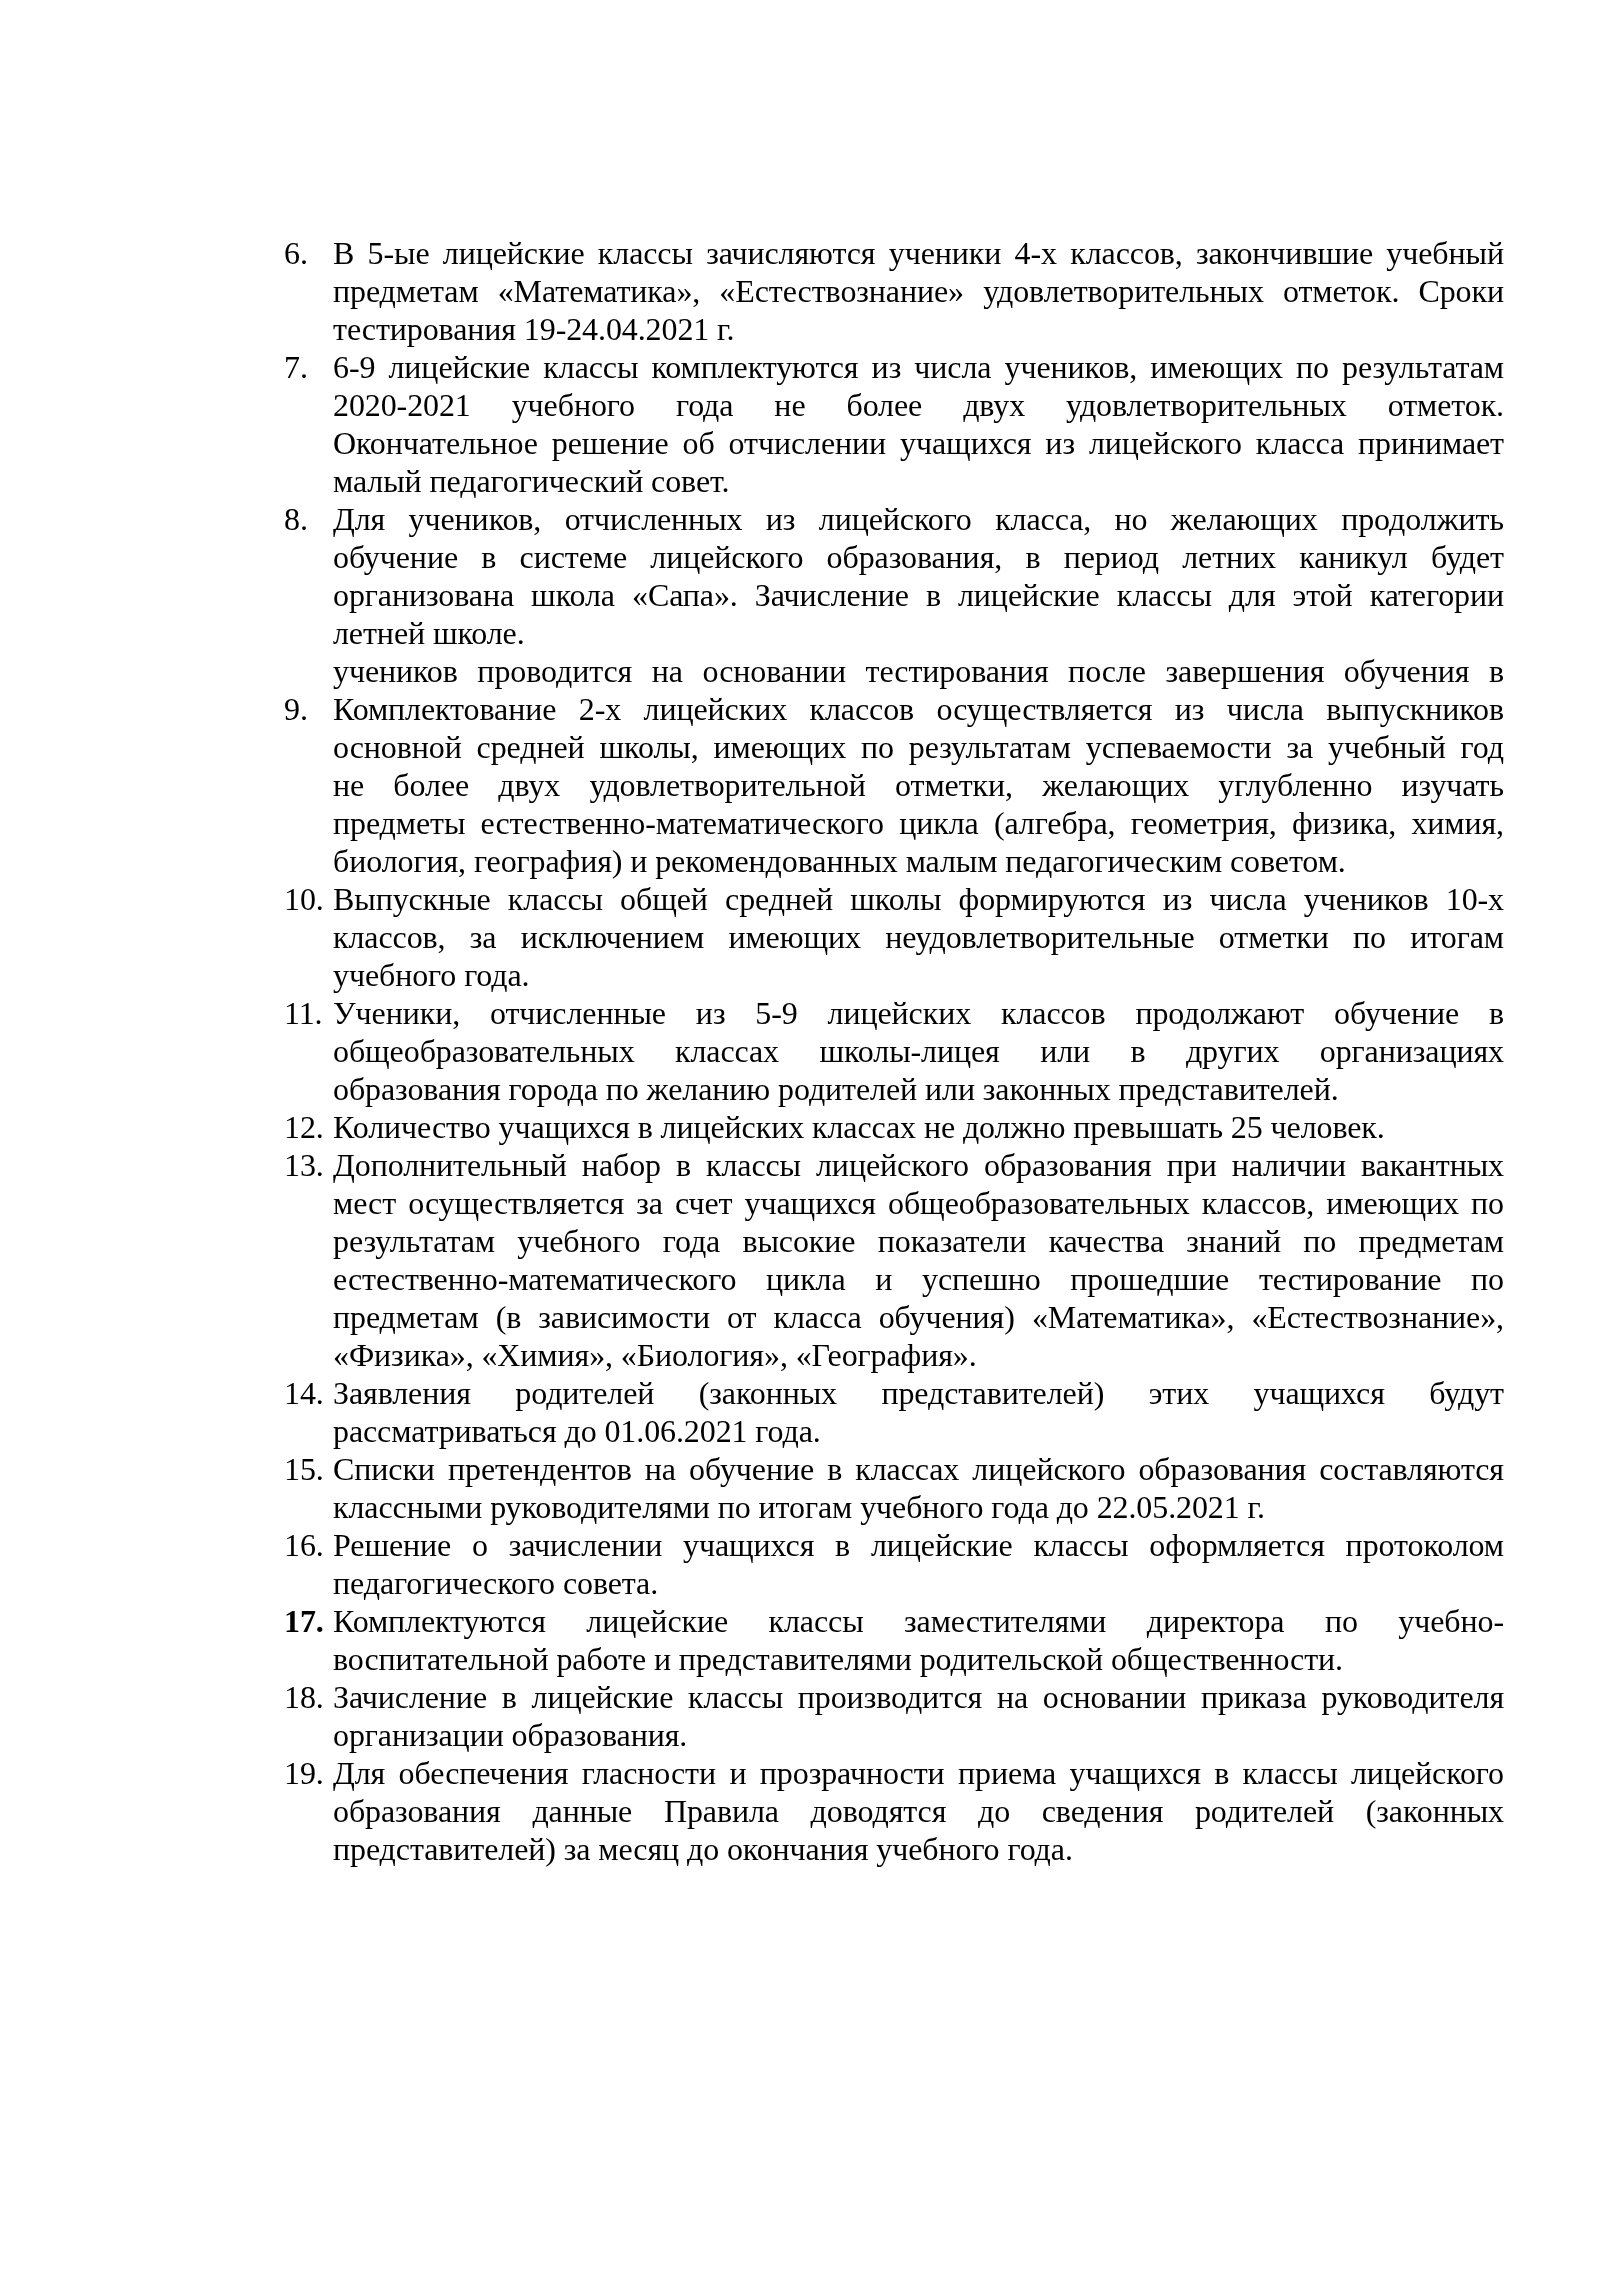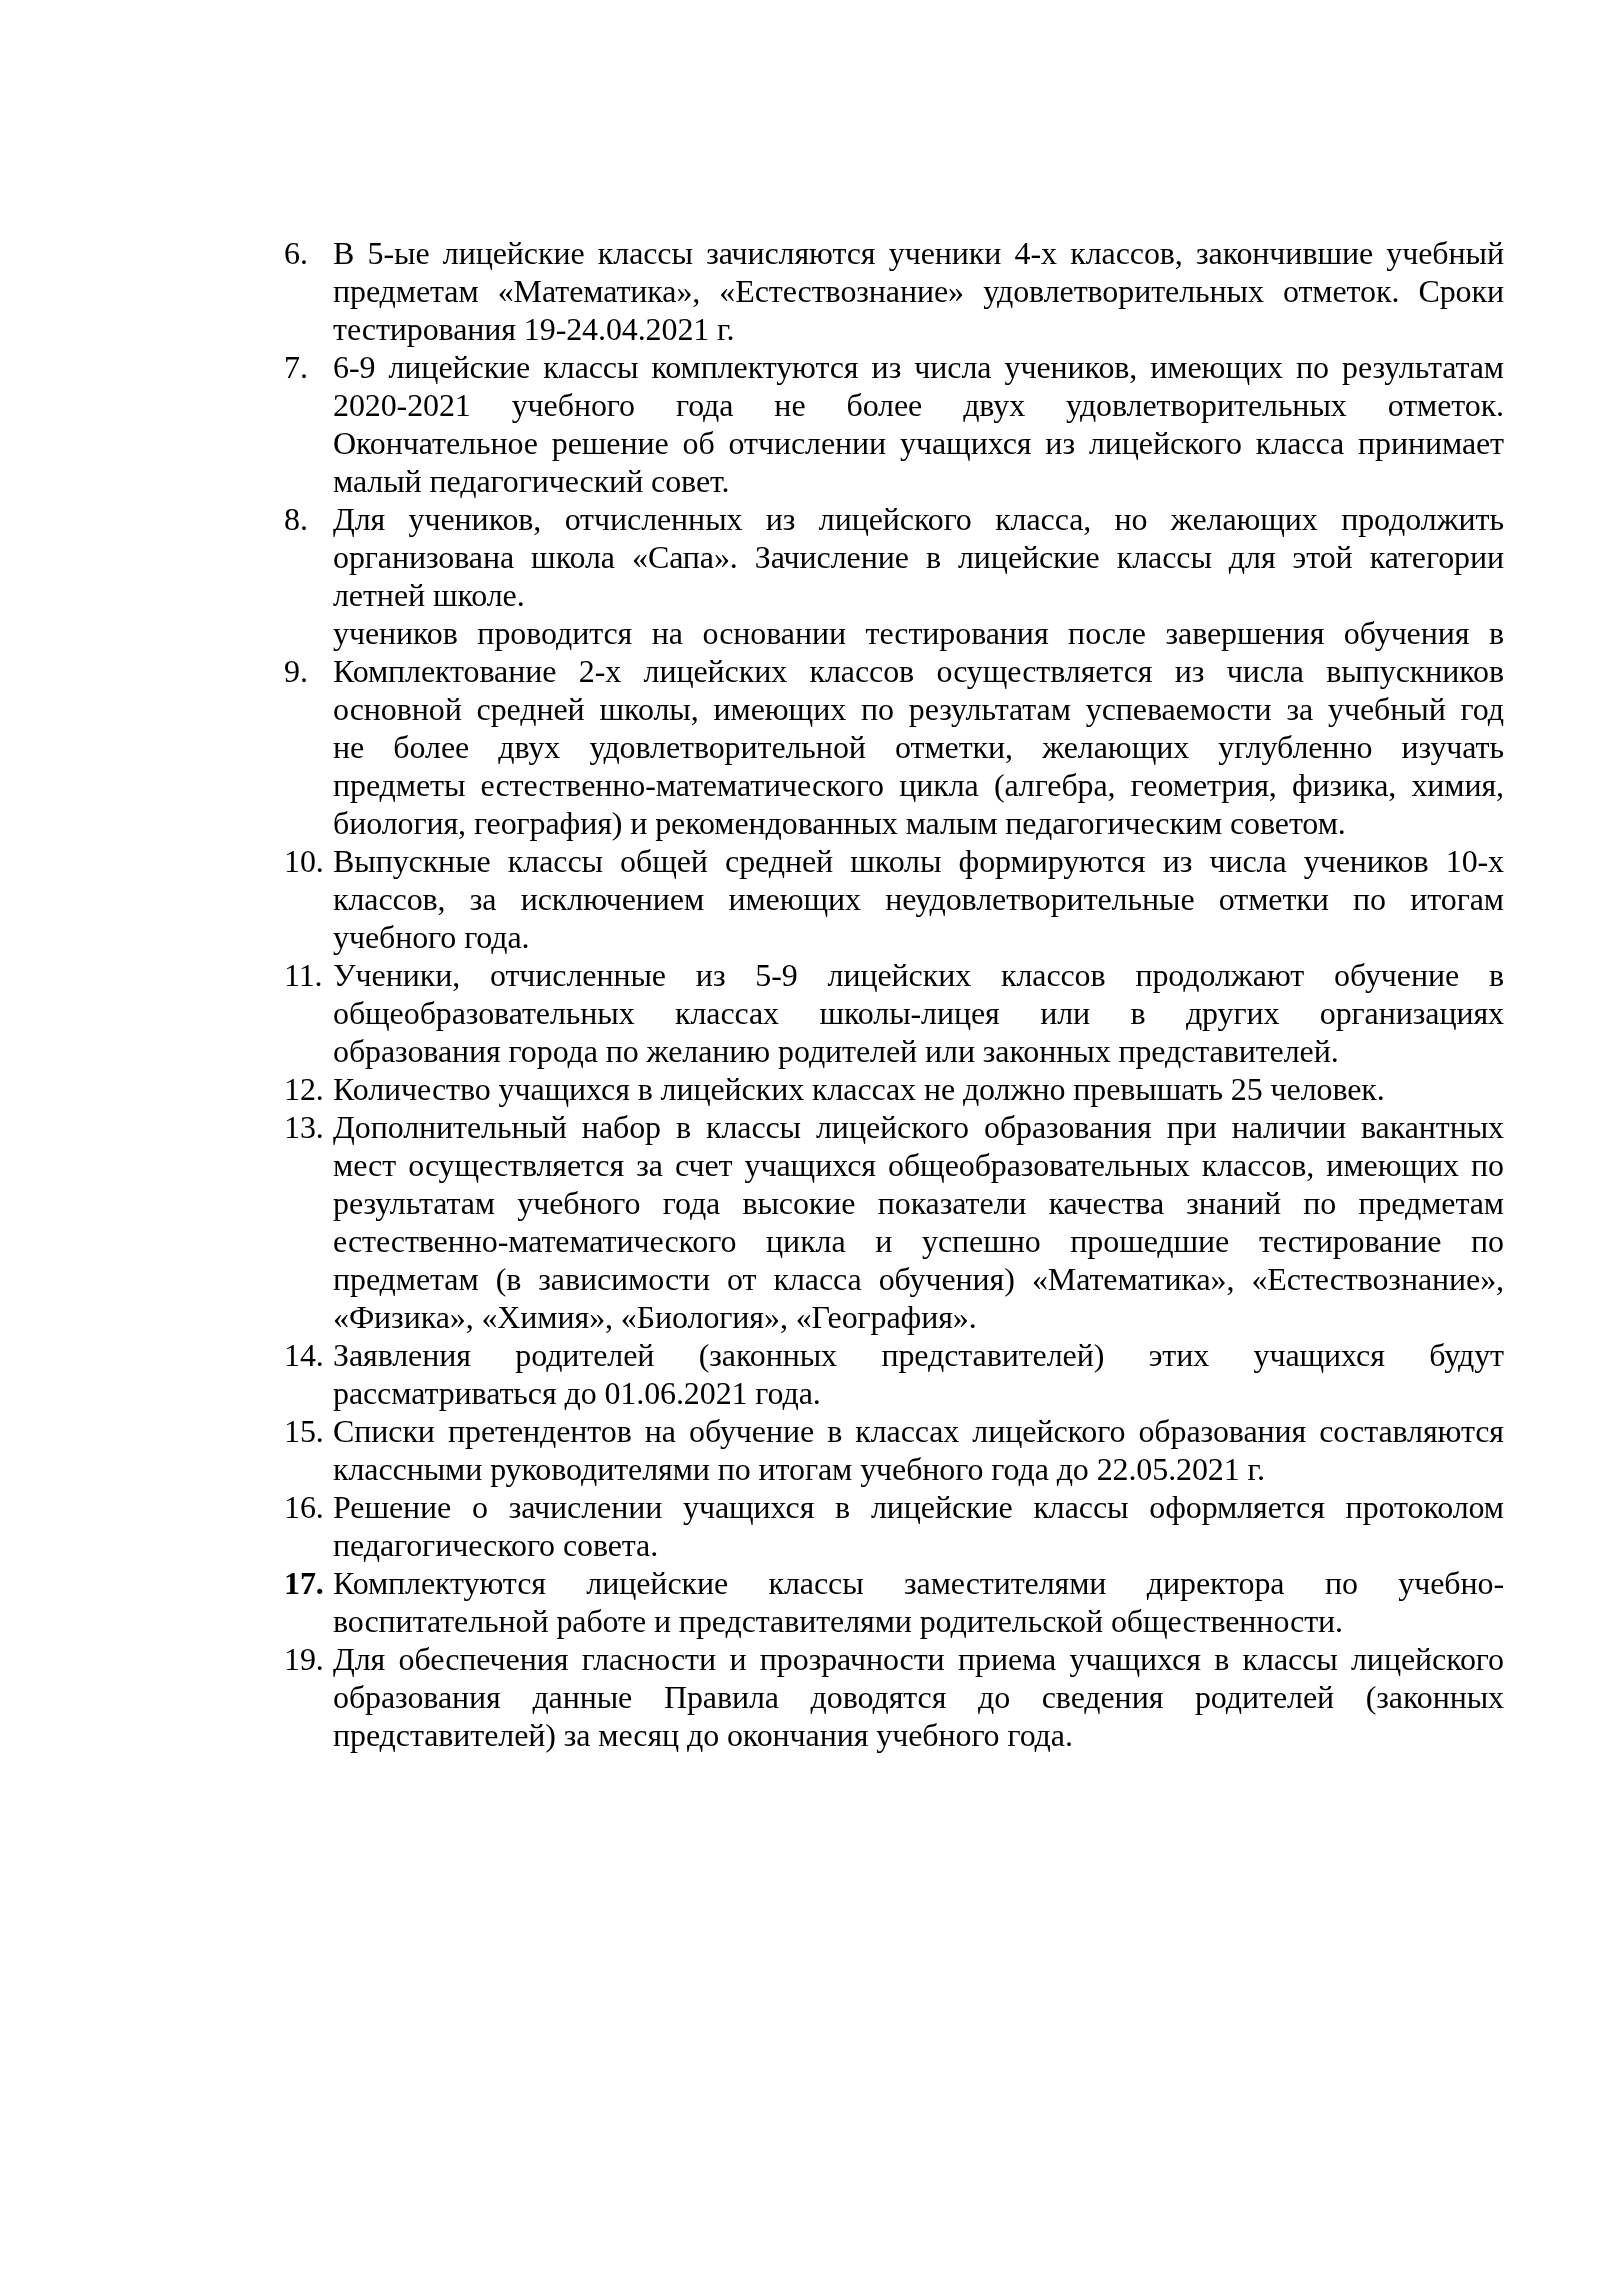--- a/index.html
+++ b/index.html
@@ -68,20 +68,21 @@
       <div class="list-item">
         <span class="num">7.</span>
         <div class="list-line">6-9 лицейские классы комплектуются из числа учеников, имеющих по результатам</div>
         <div class="list-line">2020-2021 учебного года не более двух удовлетворительных отметок.</div>
         <div class="list-line">Окончательное решение об отчислении учащихся из лицейского класса принимает</div>
         <div class="list-line last">малый педагогический совет.</div>
       </div>
       <div class="list-item">
         <span class="num">8.</span>
         <div class="list-line">Для учеников, отчисленных из лицейского класса, но желающих продолжить</div>
+        <div class="list-line">обучение в системе лицейского образования, в период летних каникул будет</div>
         <div class="list-line">организована школа «Сапа». Зачисление в лицейские классы для этой категории</div>
         <div class="list-line last">летней школе.</div>
         <div class="list-line">учеников проводится на основании тестирования после завершения обучения в</div>
       </div>
       <div class="list-item">
         <span class="num">9.</span>
         <div class="list-line">Комплектование 2-х лицейских классов осуществляется из числа выпускников</div>
         <div class="list-line">основной средней школы, имеющих по результатам успеваемости за учебный год</div>
         <div class="list-line">не более двух удовлетворительной отметки, желающих углубленно изучать</div>
         <div class="list-line">предметы естественно-математического цикла (алгебра, геометрия, физика, химия,</div>
@@ -126,20 +127,25 @@
         <span class="num">16.</span>
         <div class="list-line">Решение о зачислении учащихся в лицейские классы оформляется протоколом</div>
         <div class="list-line last">педагогического совета.</div>
       </div>
       <div class="list-item">
         <span class="num bold">17.</span>
         <div class="list-line">Комплектуются лицейские классы заместителями директора по учебно-</div>
         <div class="list-line last">воспитательной работе и представителями родительской общественности.</div>
       </div>
       <div class="list-item">
+        <span class="num">18.</span>
+        <div class="list-line">Зачисление в лицейские классы  производится на основании приказа руководителя</div>
+        <div class="list-line last">организации образования.</div>
+      </div>
+      <div class="list-item">
         <span class="num">19.</span>
         <div class="list-line">Для обеспечения гласности и прозрачности приема учащихся в классы лицейского</div>
         <div class="list-line">образования данные Правила доводятся до сведения родителей (законных</div>
         <div class="list-line last">представителей) за месяц до окончания учебного года.</div>
       </div>
     </div>
 </div>
 
 
 </body></html>

